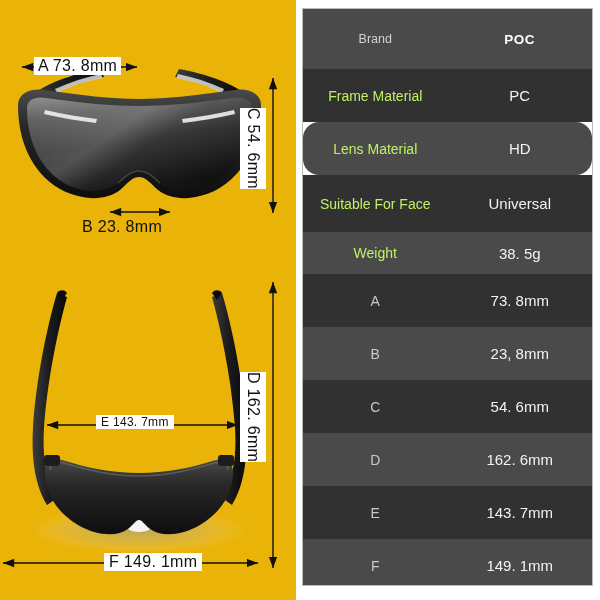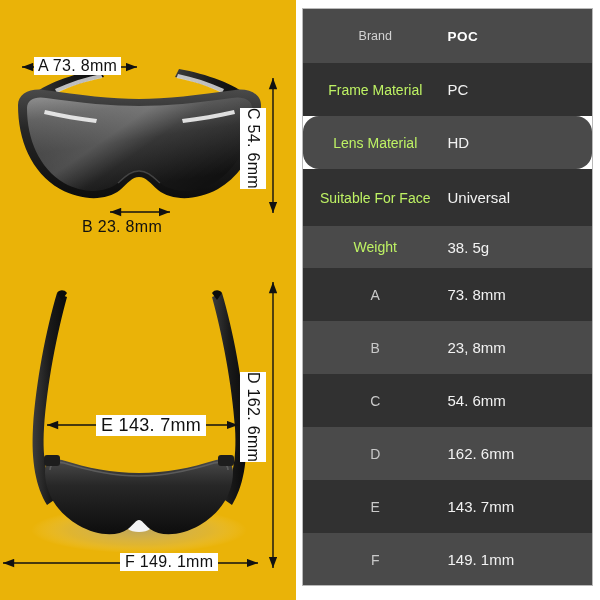--- a/index.html
+++ b/index.html
@@ -43,21 +43,21 @@
     width:100%;
   }
   .spec-row .k{
     flex:0 0 50%;
     text-align:center;
     color:#bef264;
     font-size:14px;
   }
   .spec-row .v{
     flex:0 0 50%;
-    text-align:left;
+    text-align:center;
     color:#f2f2f2;
     font-size:15px;
   }
   .spec-row.alt-dark{background:#313131;}
   .spec-row.alt-light{background:#4a4a4a;}
 
   
   .spec-row.brand .k{font-size:12.5px;color:#d2d2d2;}
   .spec-row.brand .v{font-size:13.5px;font-weight:bold;color:#ffffff;letter-spacing:0.5px;}
 
@@ -232,31 +232,31 @@
       </g>
     </svg>
 
     <div class="dim-label" style="left:34px;top:57px;font-size:16px;background:#fff;padding:0 4px;">A  73. 8mm</div>
 
     <div class="dim-label" style="left:82px;top:218px;font-size:16px;">B  23. 8mm</div>
 
     <div class="dim-label" style="left:266px;top:108px;font-size:16px;background:#fff;padding:4px 0;
                 transform:rotate(90deg);transform-origin:left top;">C  54. 6mm</div>
 
-    <div class="dim-label" style="left:96px;top:415px;font-size:18px;background:#fff;padding:0 5px;">E  143. 7mm</div>
-
-    <div class="dim-label" style="left:104px;top:553px;font-size:16px;background:#fff;padding:0 5px;margin-left:16px;">F  149. 1mm</div>
+    <div class="dim-label" style="left:96px;top:415px;font-size:12px;background:#fff;padding:0 5px;">E  143. 7mm</div>
+
+    <div class="dim-label" style="left:104px;top:553px;font-size:16px;background:#fff;padding:0 5px;">F  149. 1mm</div>
 
     <div class="dim-label" style="left:266px;top:372px;font-size:16px;background:#fff;padding:4px 0;
                 transform:rotate(90deg);transform-origin:left top;">D  162. 6mm</div>
   </div>
 
   <div id="spec-table">
 
-    <div class="spec-row brand alt-light" style="height:54px;">
+    <div class="spec-row brand alt-light" style="height:60px;">
       <div class="k">Brand</div>
       <div class="v">POC</div>
     </div>
 
     <div class="spec-row alt-dark" style="height:53px;">
       <div class="k">Frame Material</div>
       <div class="v">PC</div>
     </div>
 
     <div class="spec-row alt-light" style="height:53px;border-radius:16px;">

